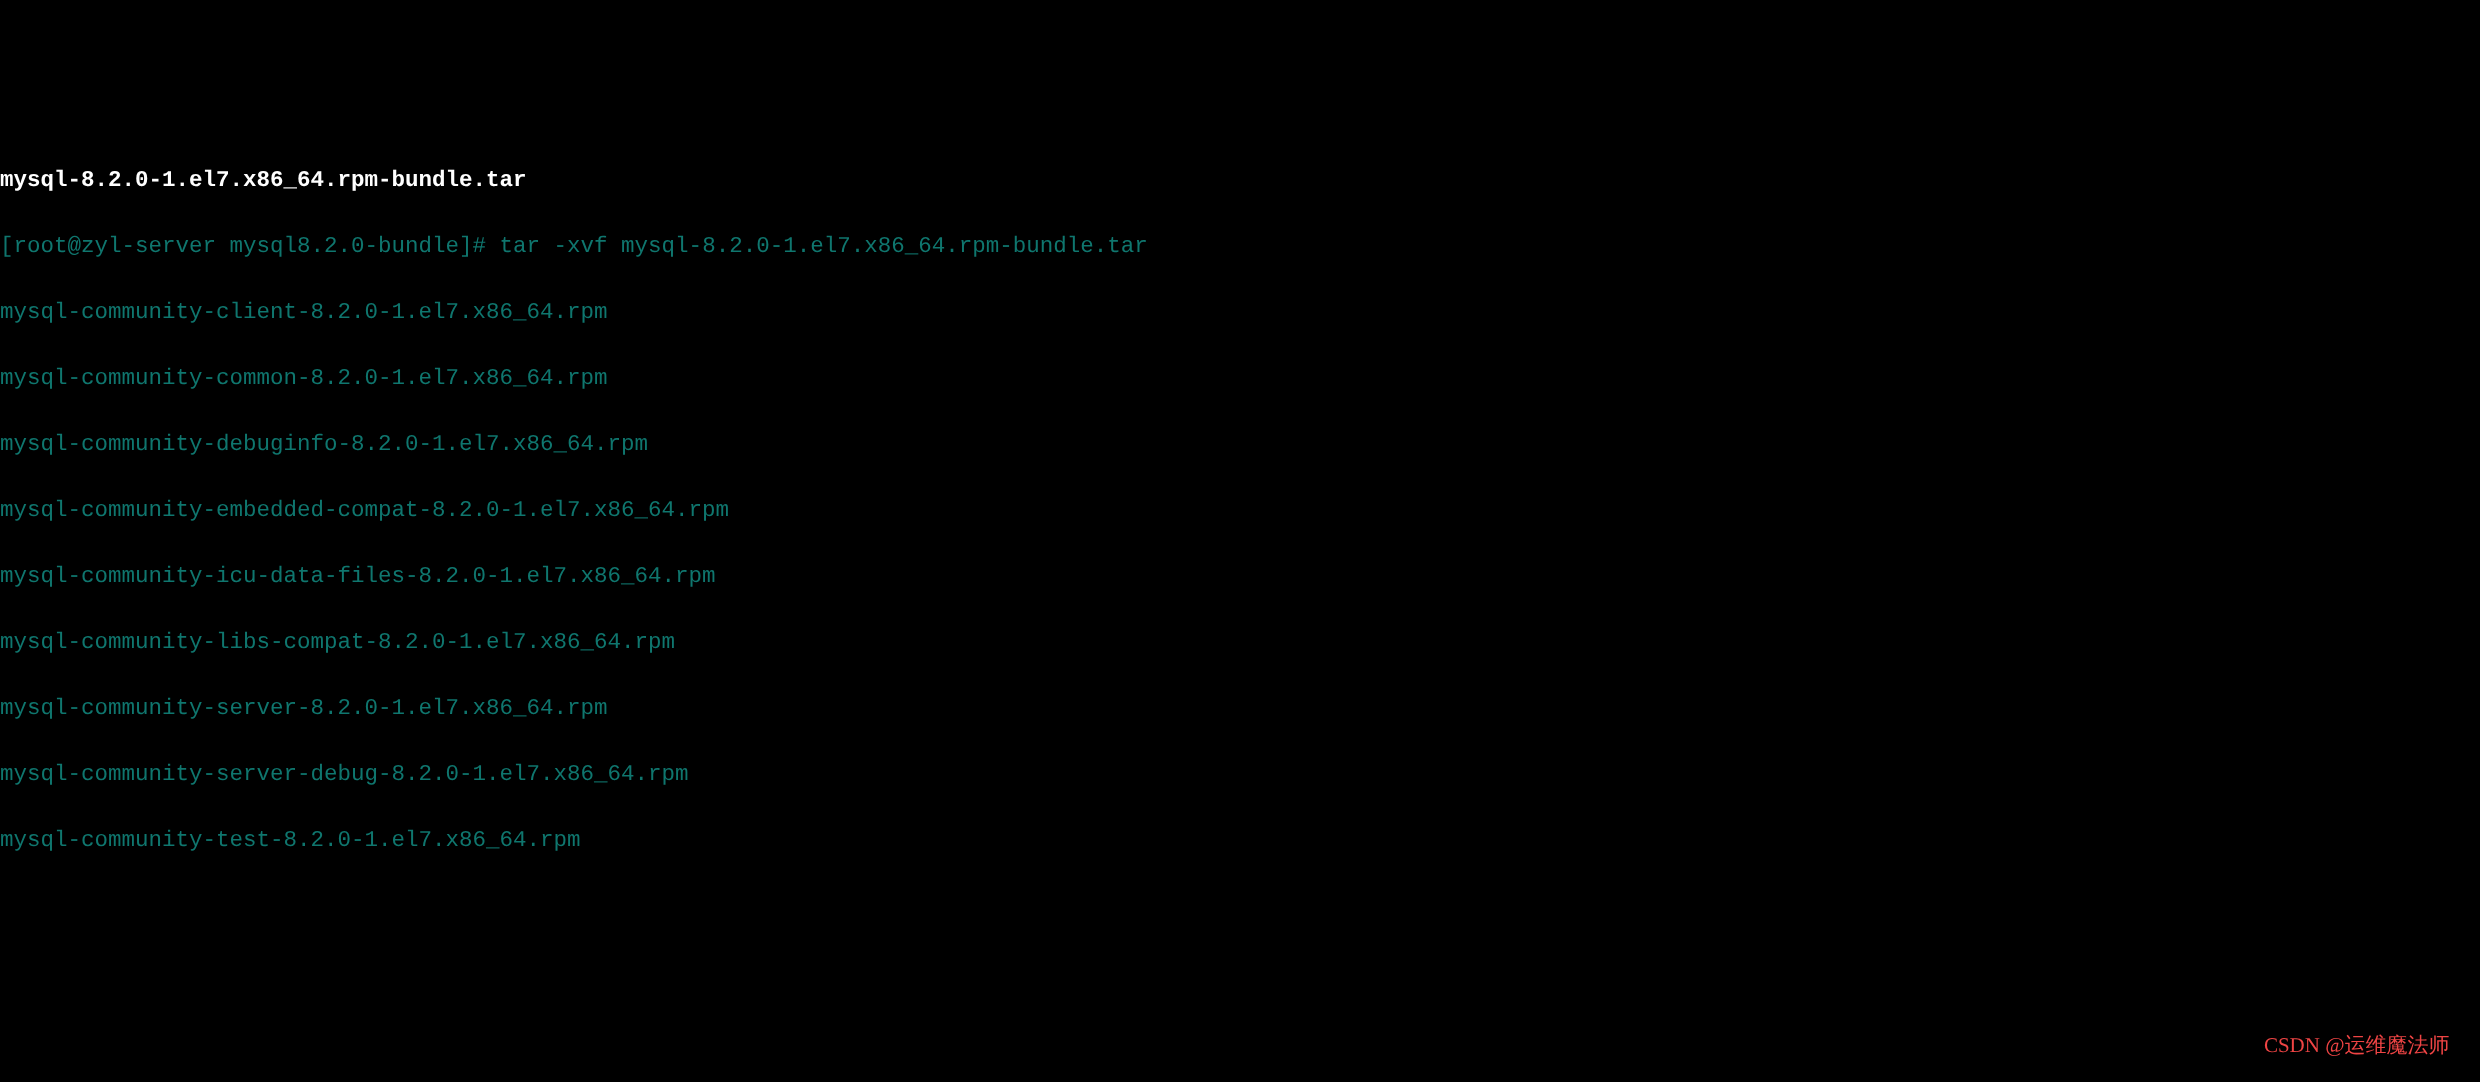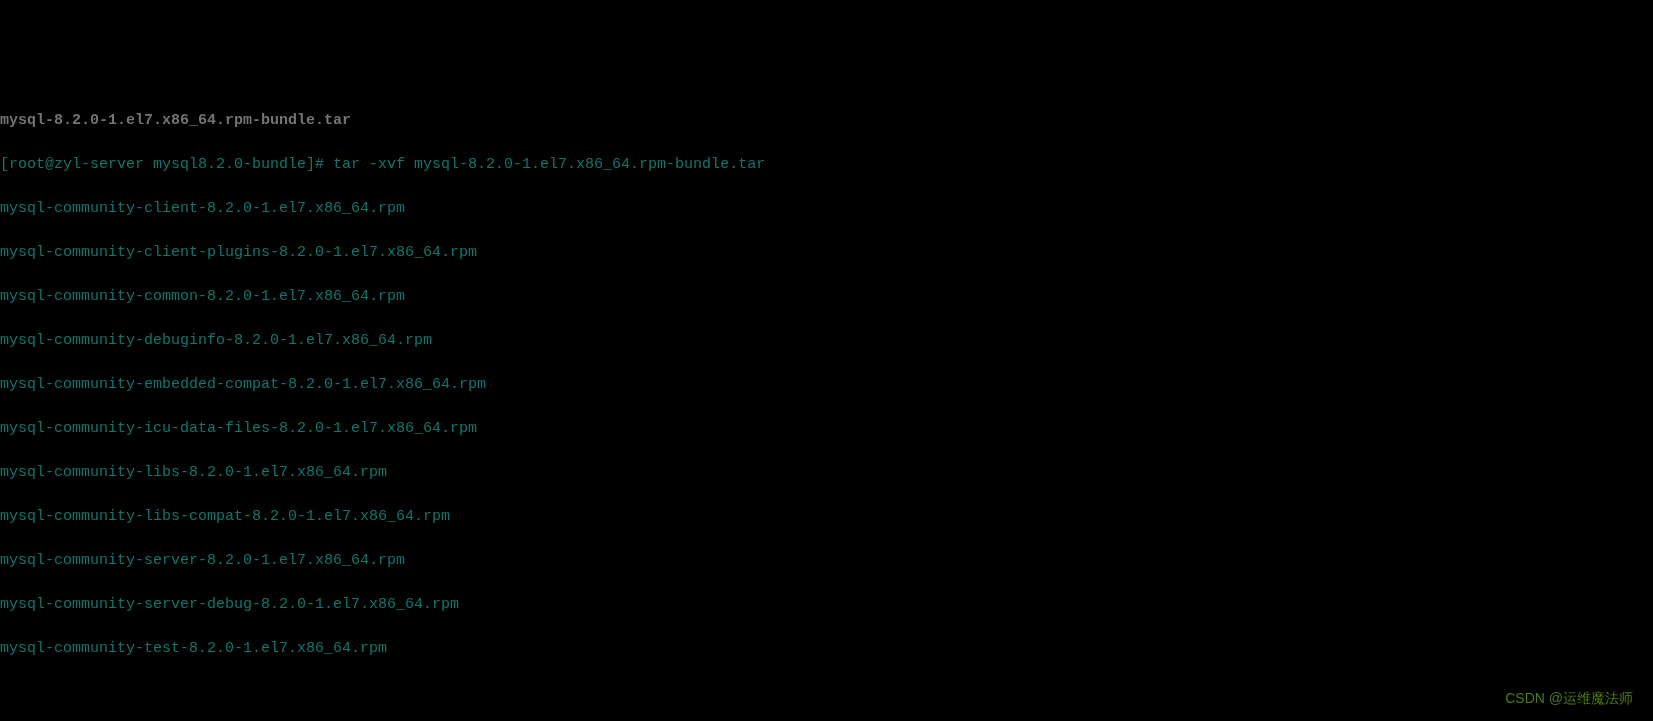--- a/index.html
+++ b/index.html
@@ -23,47 +23,45 @@
       padding: 0;
     }
     .line {
       display: block;
       white-space: pre;
     }
     .white {
       color: #0f766e;
     }
     .red {
-      color: #737373;
+      color: #ffffff;
       font-weight: bold;
     }
     .watermark {
       position: absolute;
       bottom: 12px;
       right: 20px;
-      color: #4d7c0f;
-      font-family: Liberation Sans, sans-serif;
+      color: #ef4444;
+      font-family: Liberation Serif, serif;
       font-size: 14px;
     }
   </style>
 </head>
 <body>
 
 
 
 <div class="terminal">
 <span class="line"><span class="red">mysql-8.2.0-1.el7.x86_64.rpm-bundle.tar</span></span>
 <span class="line"><span class="white">[root@zyl-server mysql8.2.0-bundle]# </span><span class="white">tar -xvf mysql-8.2.0-1.el7.x86_64.rpm-bundle.tar</span></span>
 <span class="line white">mysql-community-client-8.2.0-1.el7.x86_64.rpm</span>
-<span class="line white">mysql-community-client-plugins-8.2.0-1.el7.x86_64.rpm</span>
 <span class="line white">mysql-community-common-8.2.0-1.el7.x86_64.rpm</span>
 <span class="line white">mysql-community-debuginfo-8.2.0-1.el7.x86_64.rpm</span>
 <span class="line white">mysql-community-embedded-compat-8.2.0-1.el7.x86_64.rpm</span>
 <span class="line white">mysql-community-icu-data-files-8.2.0-1.el7.x86_64.rpm</span>
-<span class="line white">mysql-community-libs-8.2.0-1.el7.x86_64.rpm</span>
 <span class="line white">mysql-community-libs-compat-8.2.0-1.el7.x86_64.rpm</span>
 <span class="line white">mysql-community-server-8.2.0-1.el7.x86_64.rpm</span>
 <span class="line white">mysql-community-server-debug-8.2.0-1.el7.x86_64.rpm</span>
 <span class="line white">mysql-community-test-8.2.0-1.el7.x86_64.rpm</span>
 
 
 
 
 
 </div>

